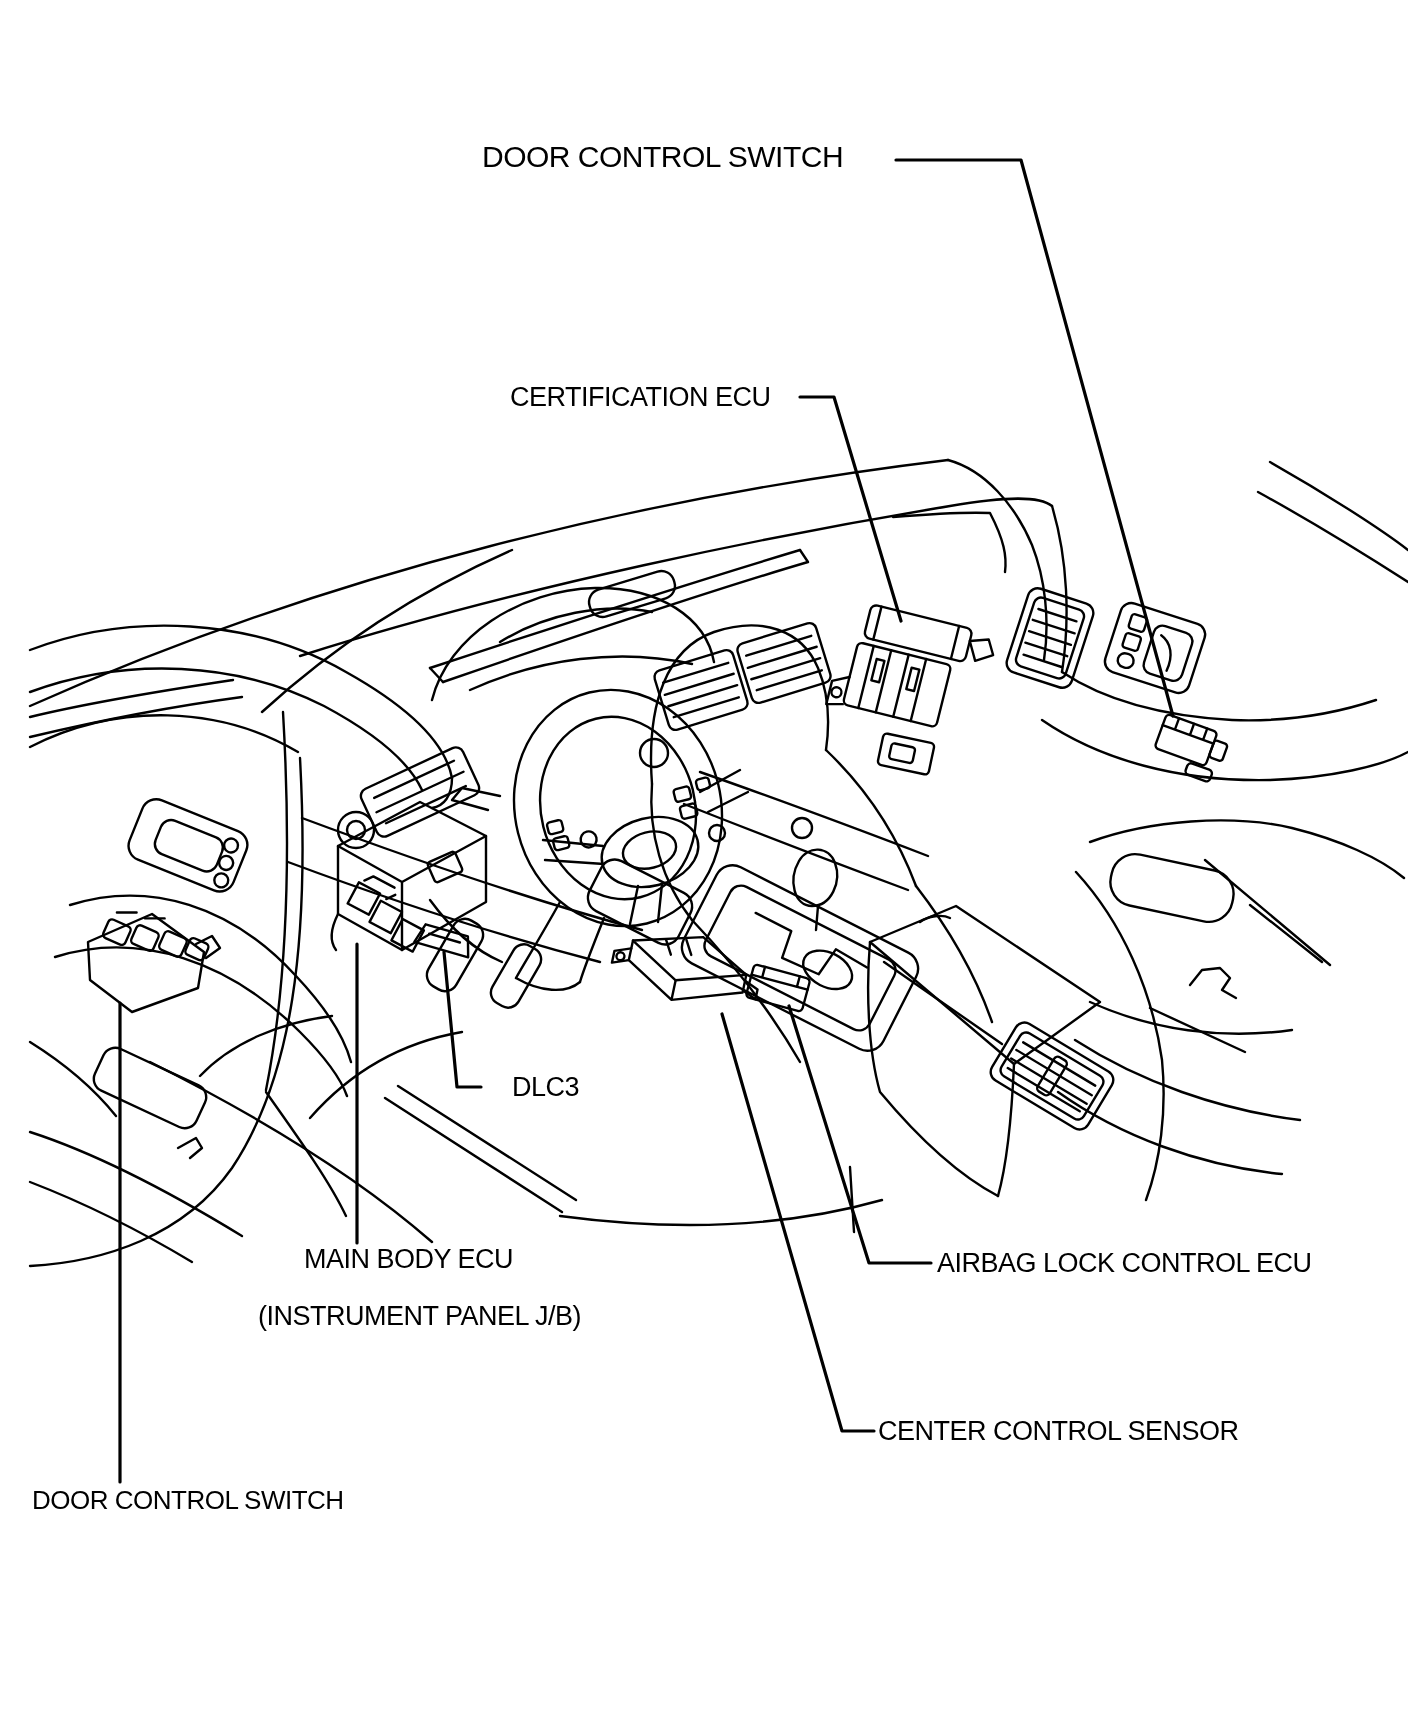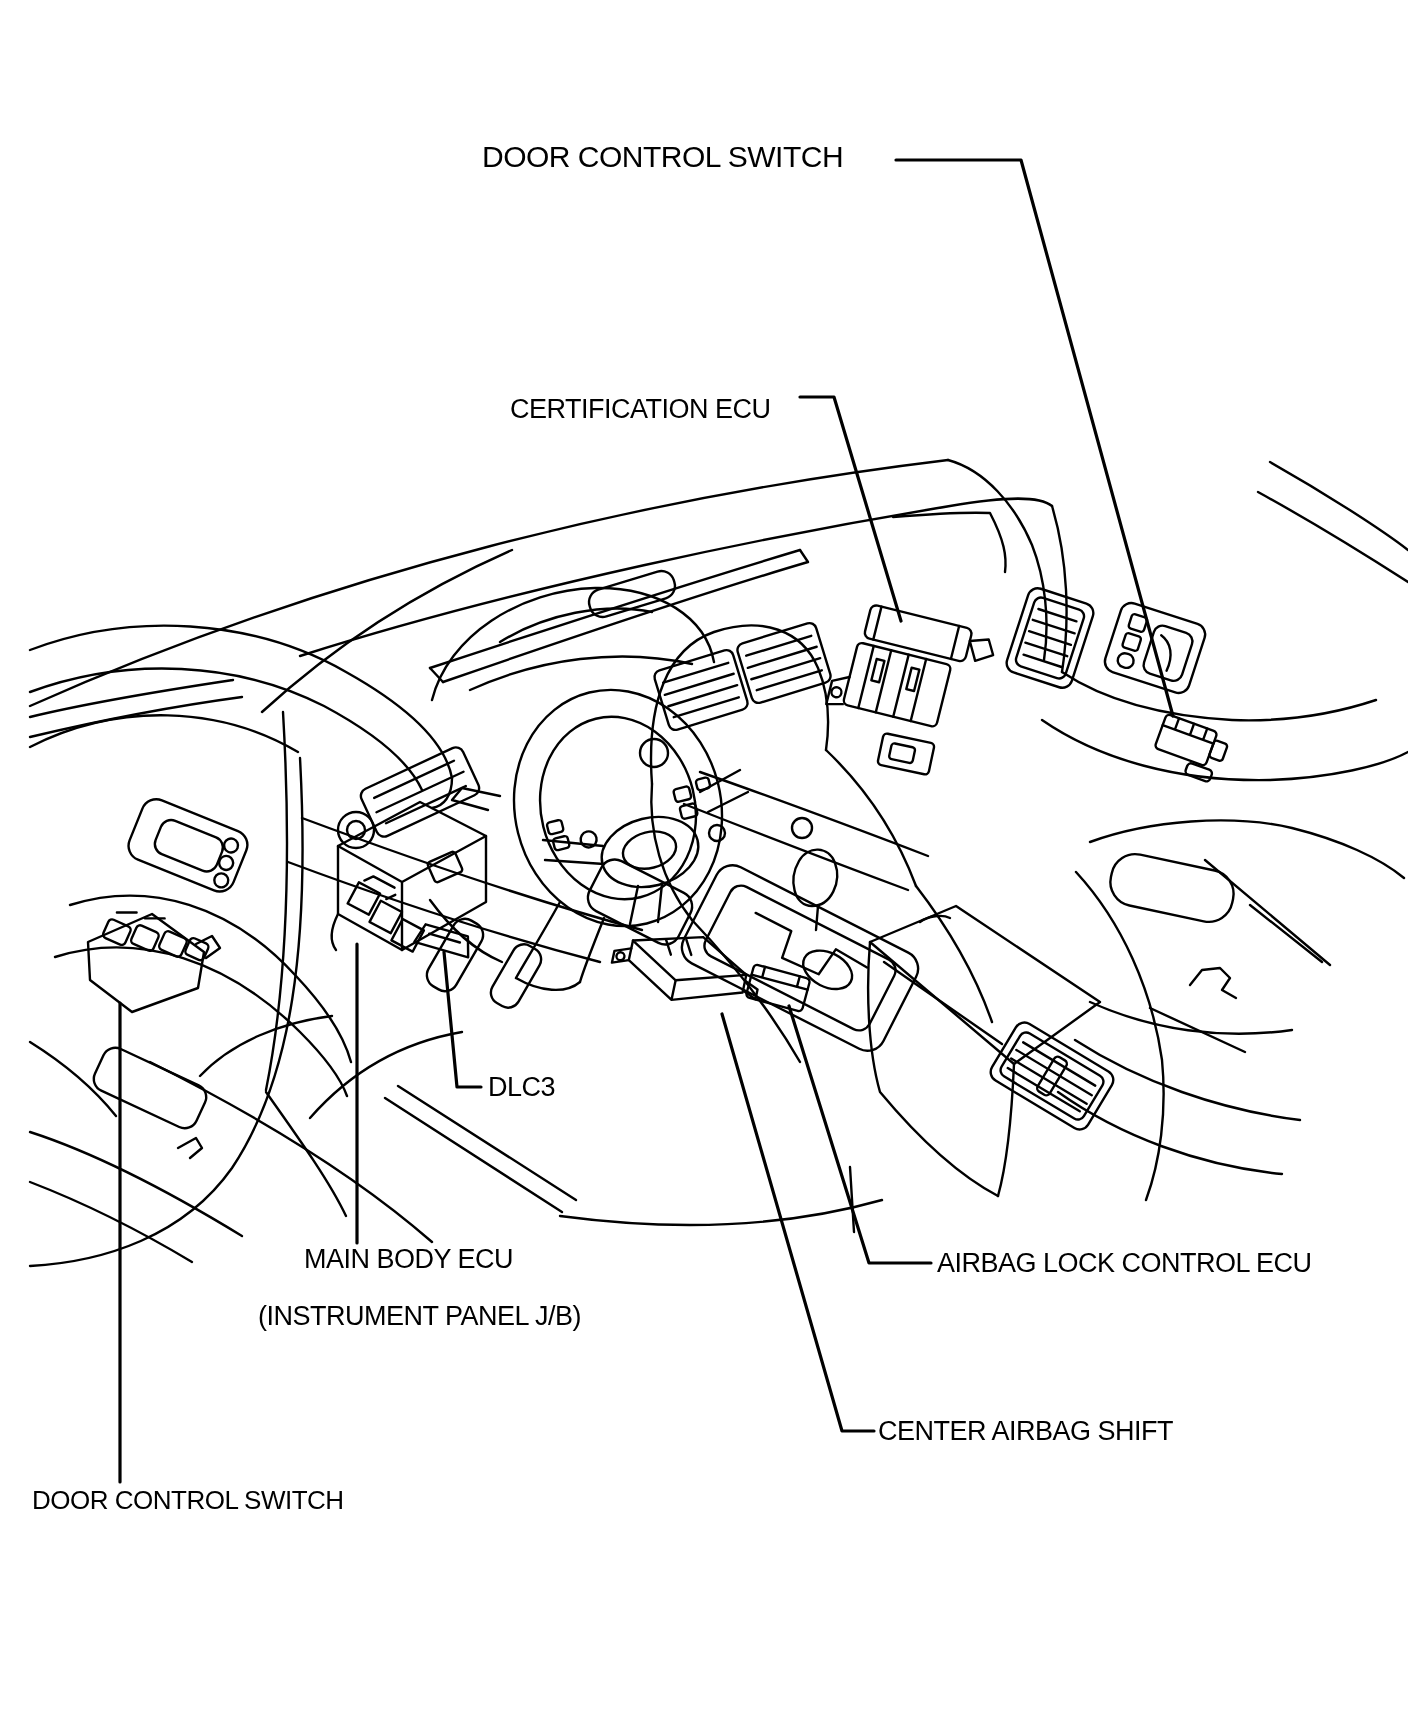--- a/index.html
+++ b/index.html
@@ -290,29 +290,29 @@
         <path d="M 357,944 L 357,1243"></path>
         <path d="M 931,1263 L 869,1263 L 789,1006"></path>
         <path d="M 874,1431 L 842,1431 L 722,1014"></path>
         <path d="M 120,1003 L 120,1482"></path>
       </g>
     </g>
   </svg>
 
   <div class="label fs30" style="left:482px;top:142px;">DOOR CONTROL SWITCH</div>
 
-  <div class="label fs27" style="left:510px;top:396px;">CERTIFICATION ECU</div>
-
-  <div class="label fs27" style="left:488px;top:1074px;">DLC3</div>
+  <div class="label fs27" style="left:510px;top:384px;">CERTIFICATION ECU</div>
+
+  <div class="label fs27" style="left:512px;top:1074px;">DLC3</div>
 
   <div class="label fs27" style="left:258px;top:1246px;margin-left:46px;">MAIN BODY ECU</div>
 
   <div class="label fs27" style="left:258px;top:1303px;text-align:center;">(INSTRUMENT PANEL J/B)</div>
 
   <div class="label fs27" style="left:937px;top:1250px;">AIRBAG LOCK CONTROL ECU</div>
 
-  <div class="label fs27" style="left:878px;top:1418px;">CENTER AIRBAG SHIFT</div>
+  <div class="label fs27" style="left:878px;top:1418px;">CENTER CONTROL SENSOR</div>
 
   <div class="label fs26" style="left:32px;top:1487px;">DOOR CONTROL SWITCH</div>
 
 
   <div class="label fs20" style="left:14px;top:1698px;">H</div>
 </div>
 
 </body></html>

